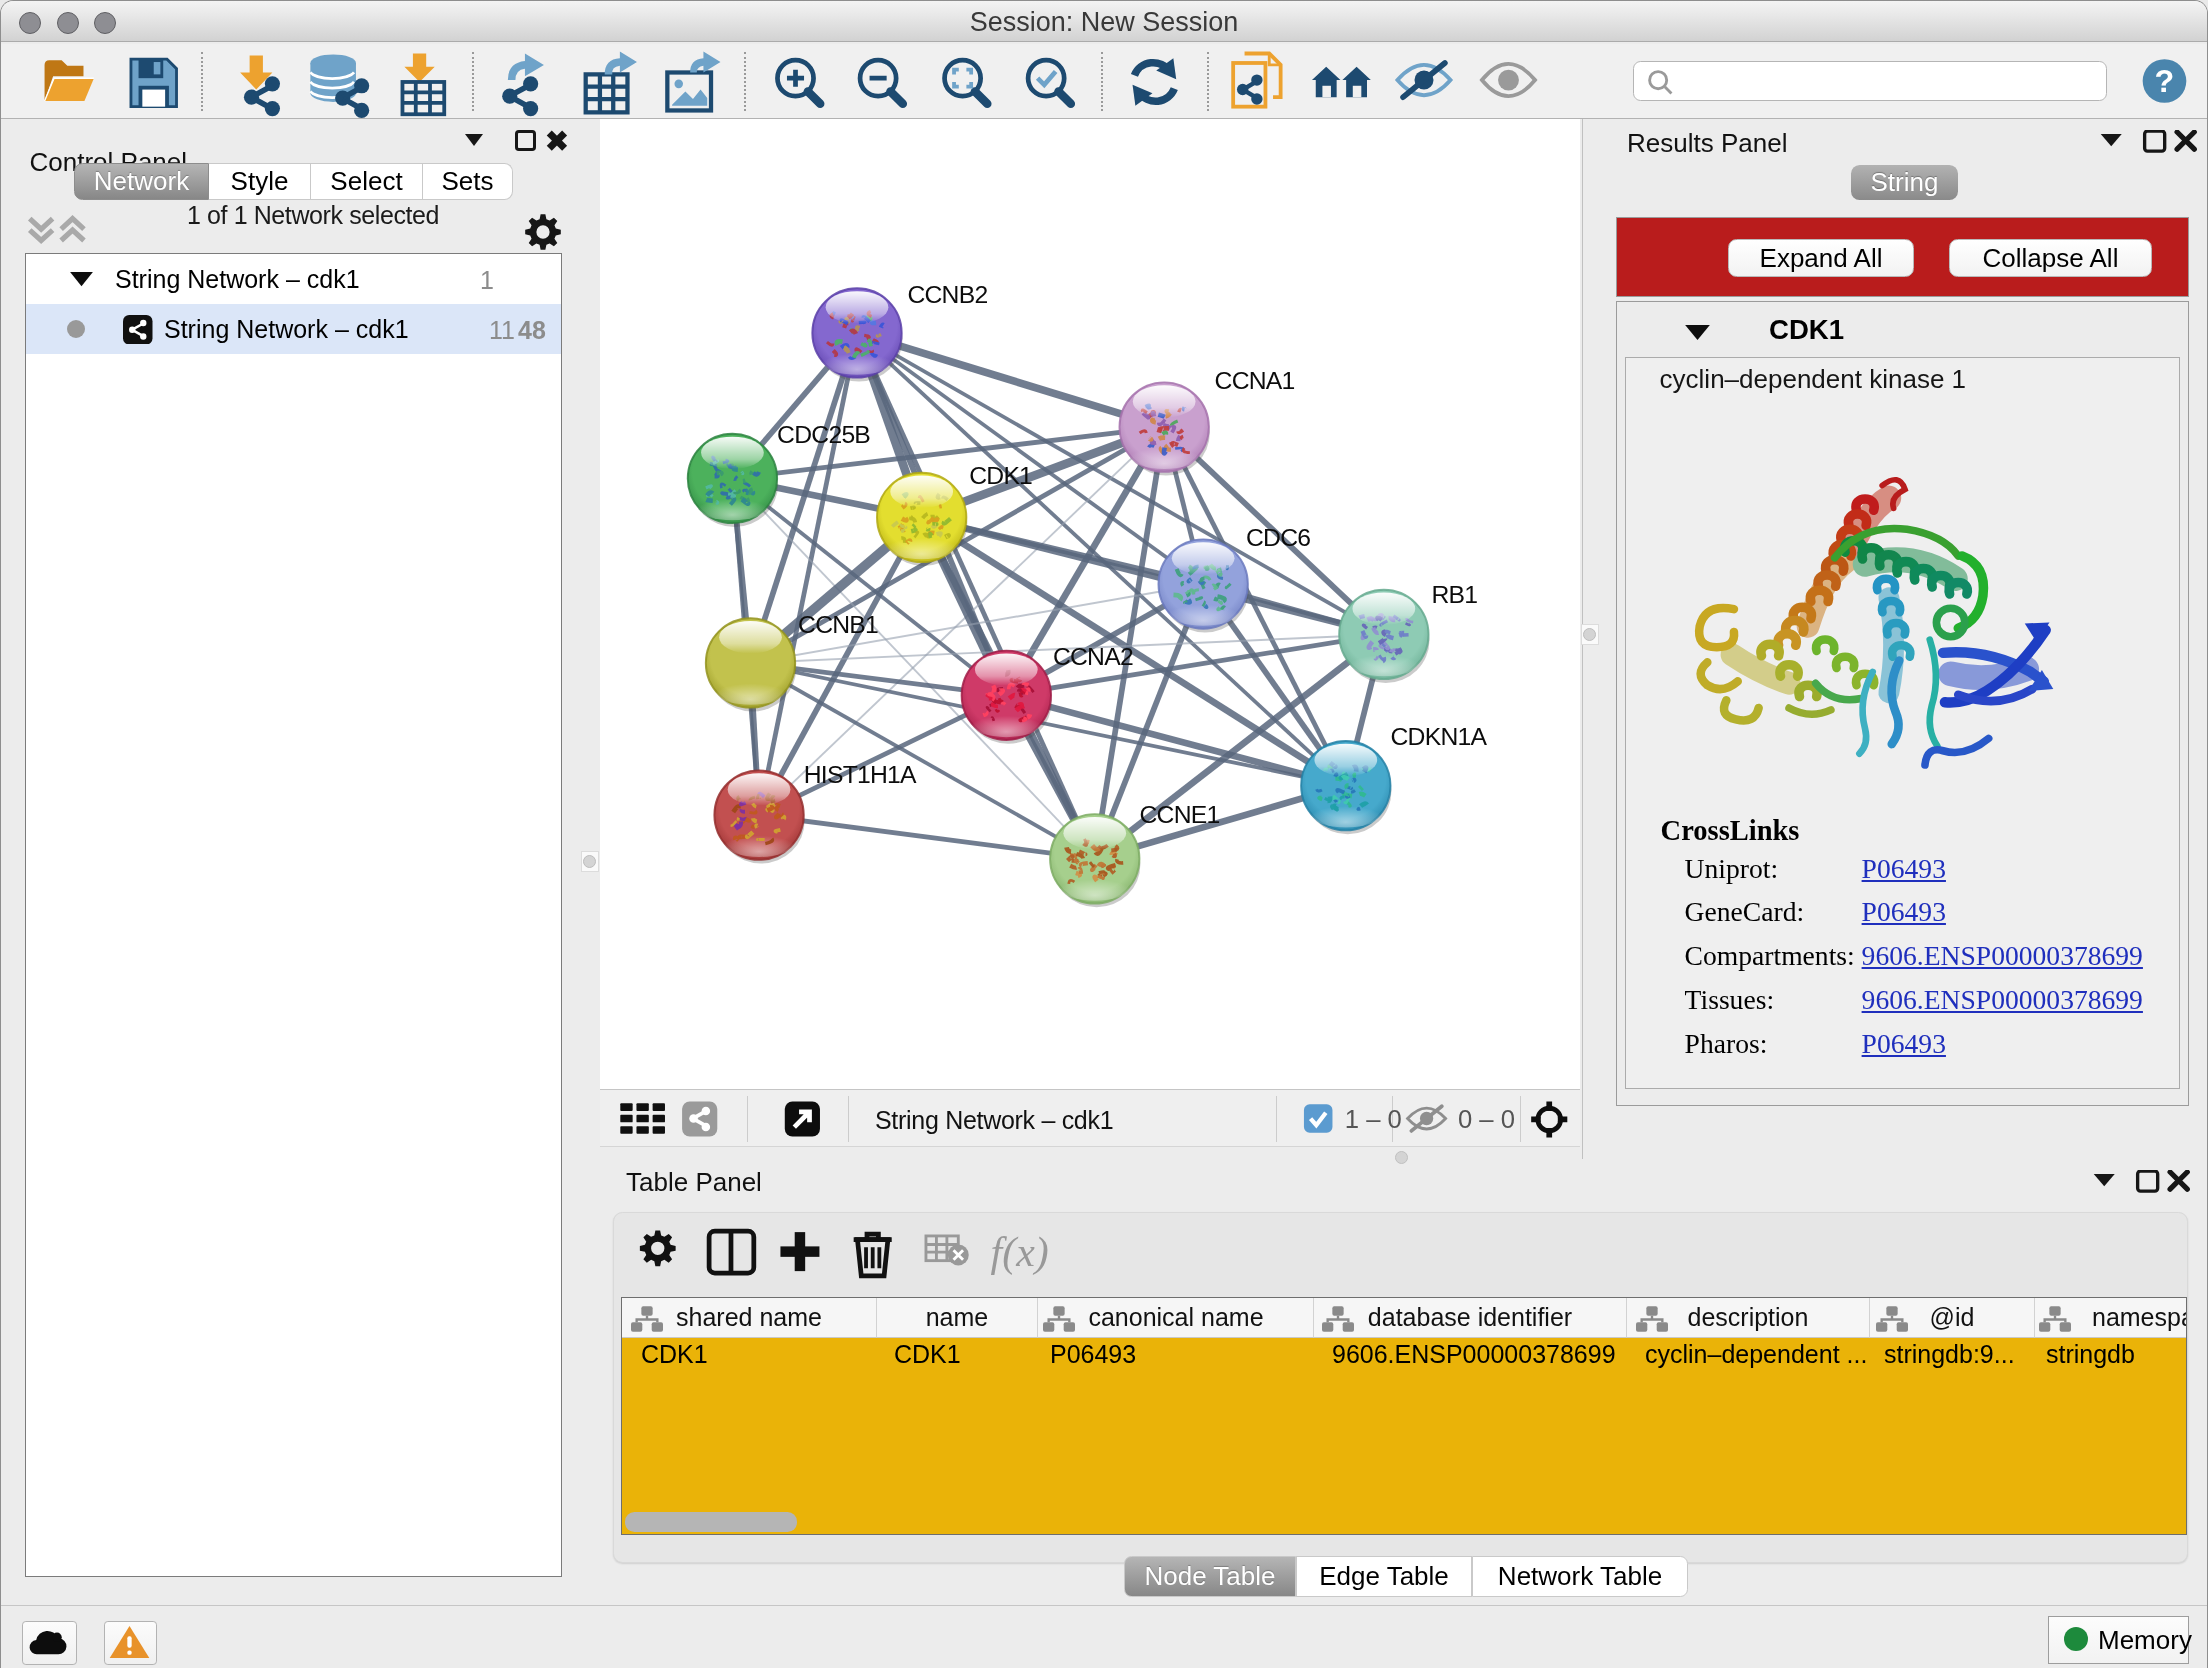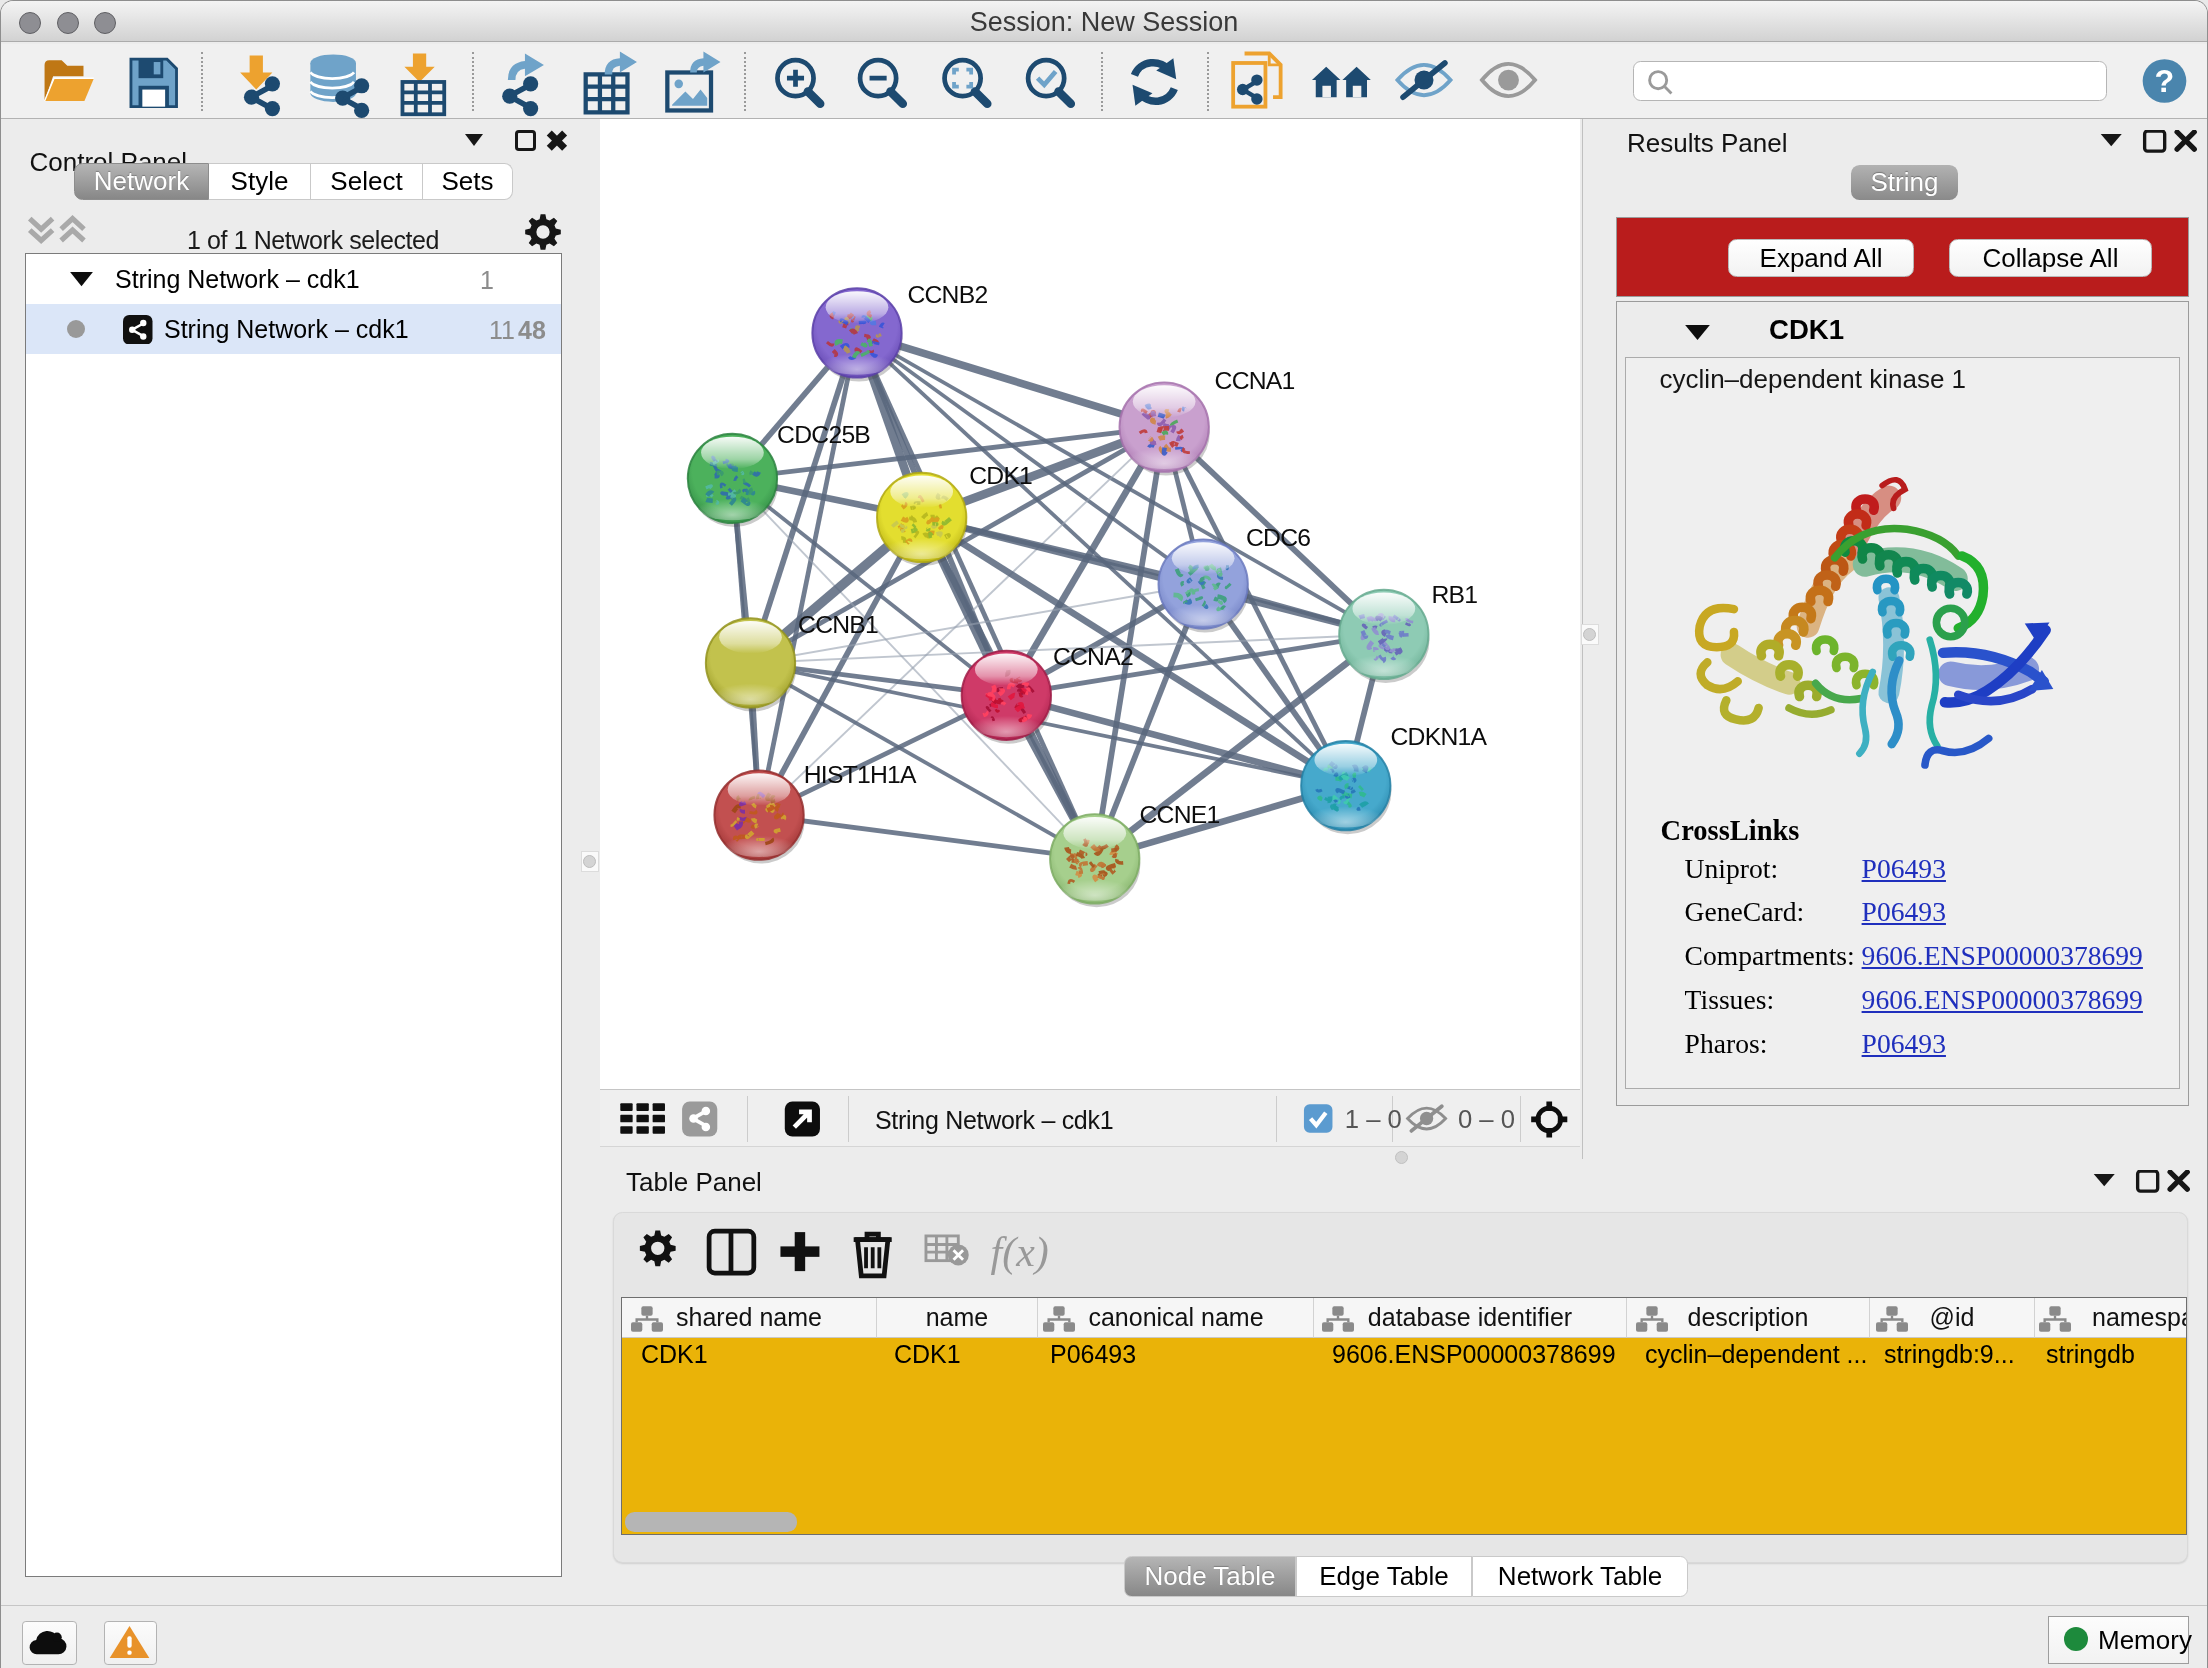--- a/index.html
+++ b/index.html
@@ -247,21 +247,21 @@
     <div class="tab" style="width:102px;">Style</div>
     <div class="tab" style="width:112px;">Select</div>
     <div class="tab" style="width:90px;border-radius:0 8.6px 8.6px 0;">Sets</div>
   </div>
   <svg class="abs" style="left:24px;top:209px;" width="542" height="43" viewBox="0 0 570 45">
     <g stroke="#a9a9a9" stroke-width="5.5" fill="none">
       <path d="M 5,9 L 17,20 L 29,9 M 5,21 L 17,32 L 29,21"></path>
       <path d="M 38,32 L 50,21 L 62,32 M 38,20 L 50,9 L 62,20"></path>
     </g>
   </svg>
-  <div class="abs" style="left:186px;top:225px;font-size:25px;color:#1a1a1a;letter-spacing:-0.4px;">1 of 1 Network selected</div>
+  <div class="abs" style="left:186px;top:200px;font-size:25px;color:#1a1a1a;letter-spacing:-0.4px;">1 of 1 Network selected</div>
   <svg class="abs" style="left:524px;top:213px;" width="36" height="36" viewBox="0 0 38 38">
       <path fill="#161616" fill-rule="evenodd" d="M16.5 0.2 L21.5 0.2 L22.6 5.5 L26.0 6.9 L30.5 3.9 L34.1 7.5 L31.1 12.0 L32.5 15.4 L37.8 16.5 L37.8 21.5 L32.5 22.6 L31.1 26.0 L34.1 30.5 L30.5 34.1 L26.0 31.1 L22.6 32.5 L21.5 37.8 L16.5 37.8 L15.4 32.5 L12.0 31.1 L7.5 34.1 L3.9 30.5 L6.9 26.0 L5.5 22.6 L0.2 21.5 L0.2 16.5 L5.5 15.4 L6.9 12.0 L3.9 7.5 L7.5 3.9 L12.0 6.9 L15.4 5.5 Z M26.0 19.0 A7 7 0 1 0 12.0 19.0 A7 7 0 1 0 26.0 19.0 Z"></path>
     </svg>
   <div id="nettree">
     <div class="trow" style="top:0;">
       <svg class="abs" style="left:43px;top:16px;" width="25" height="19" viewBox="0 0 26 20">
           <polygon points="1,2 25,2 13,17" fill="#0d0d0d"></polygon>
         </svg>
       <div class="abs" style="left:89px;top:11.4px;">String Network – cdk1</div>
       <div class="graynum" style="left:454px;">1</div>

